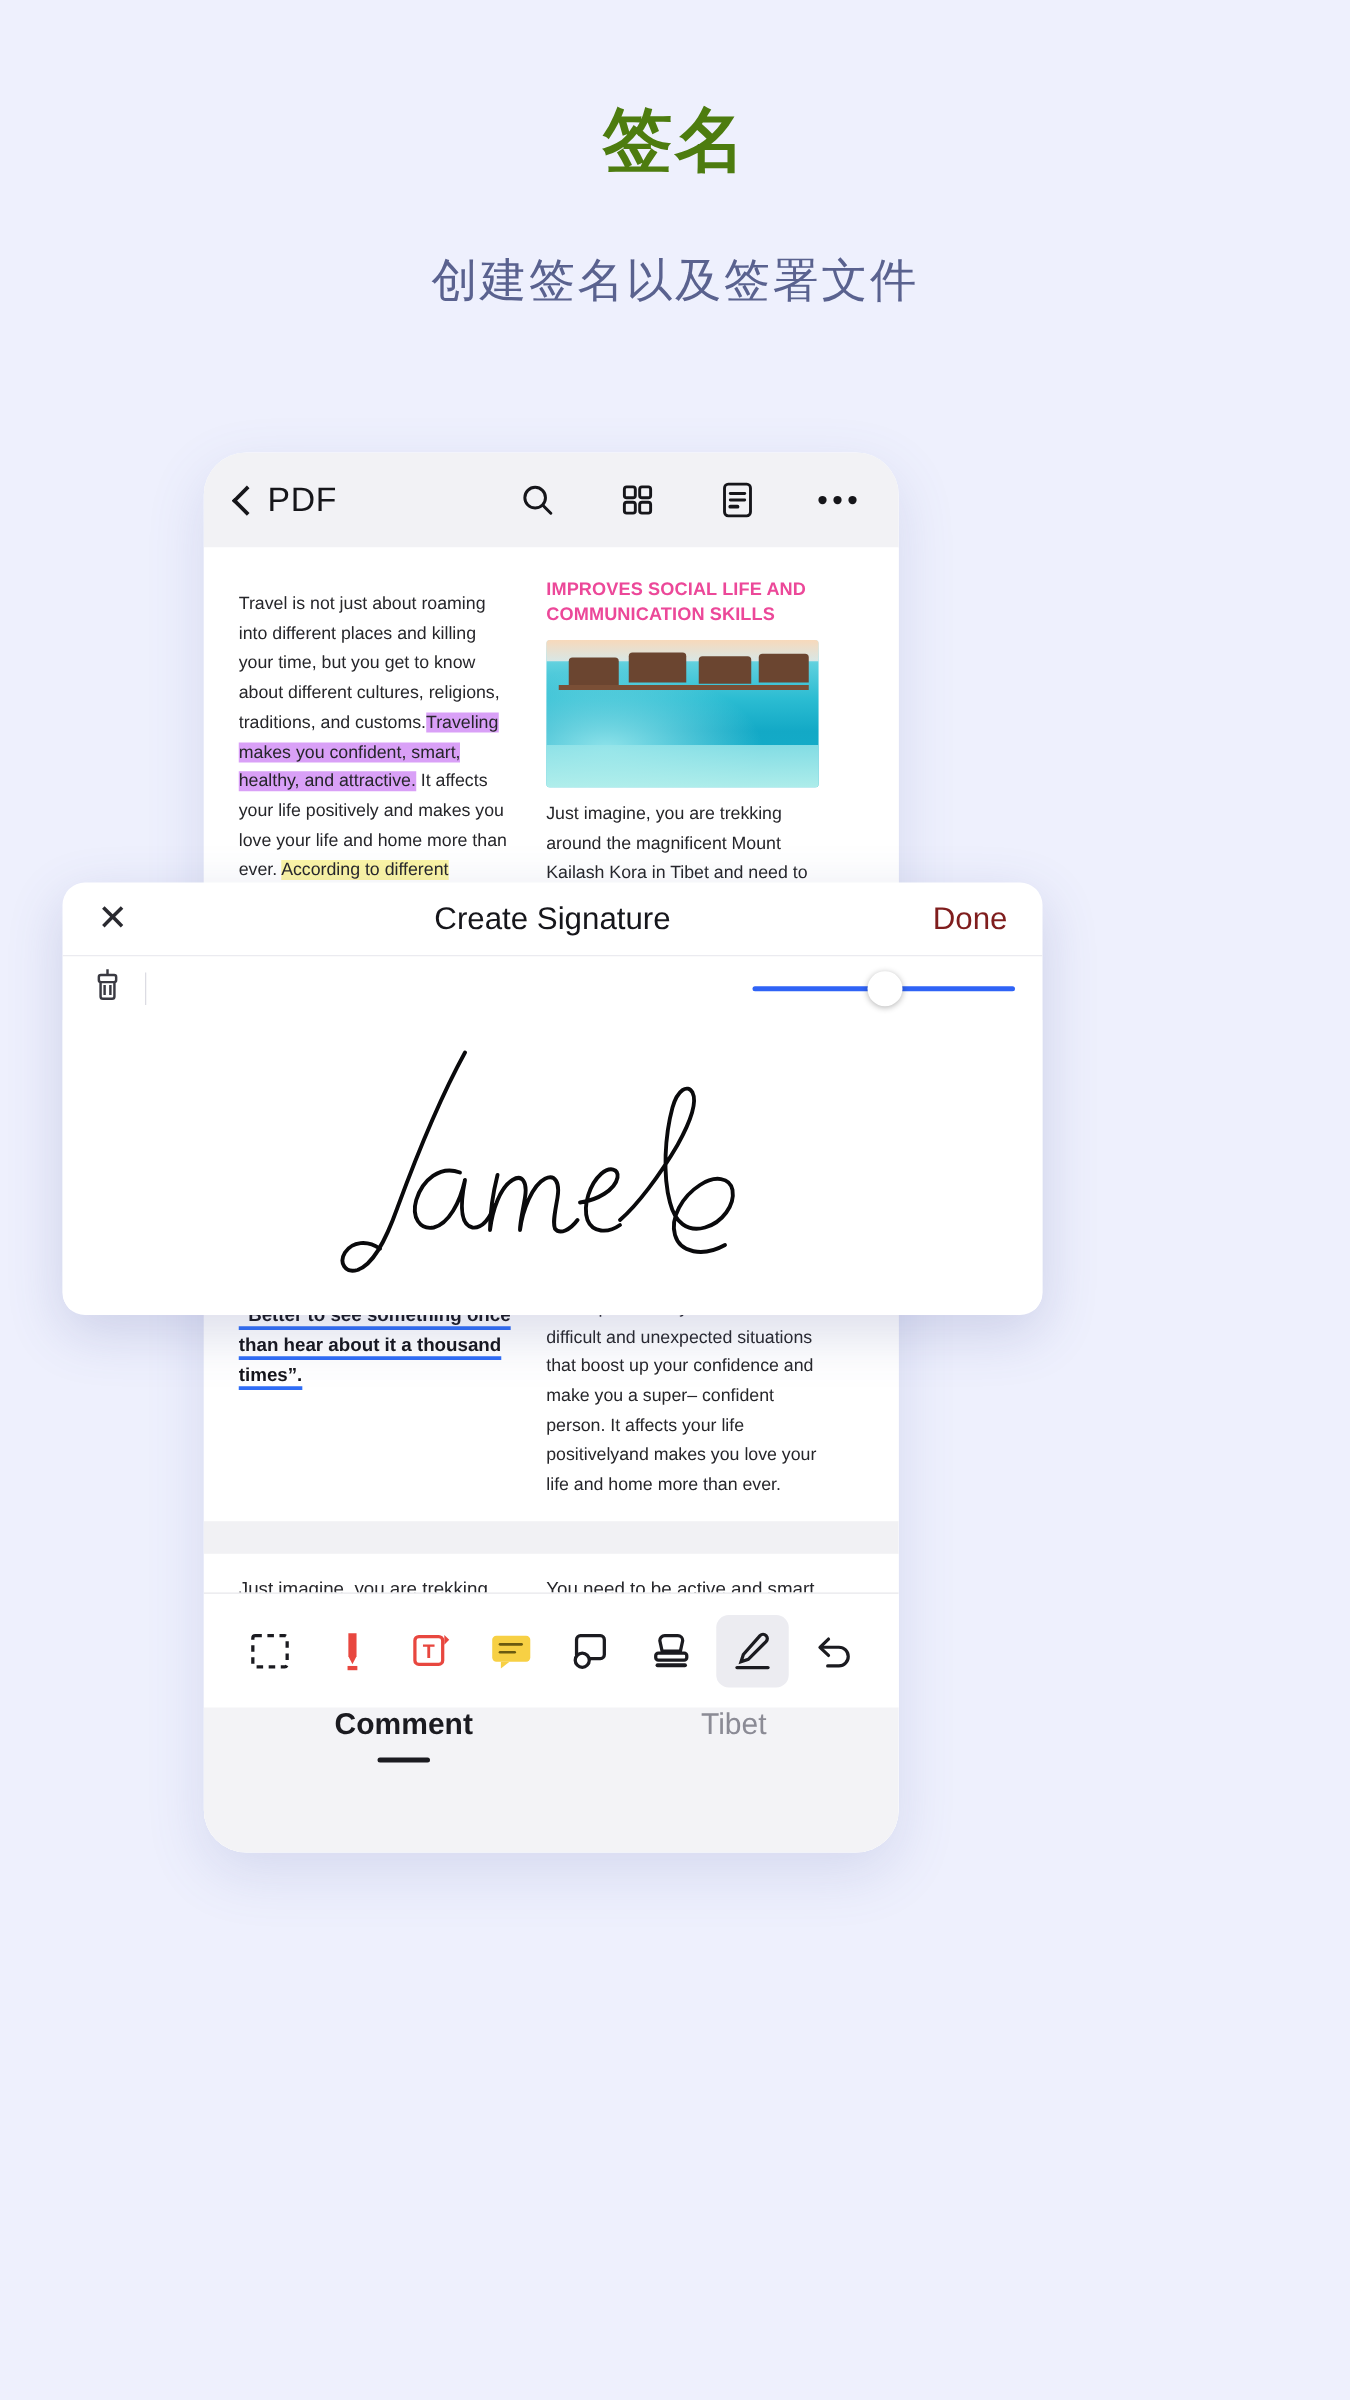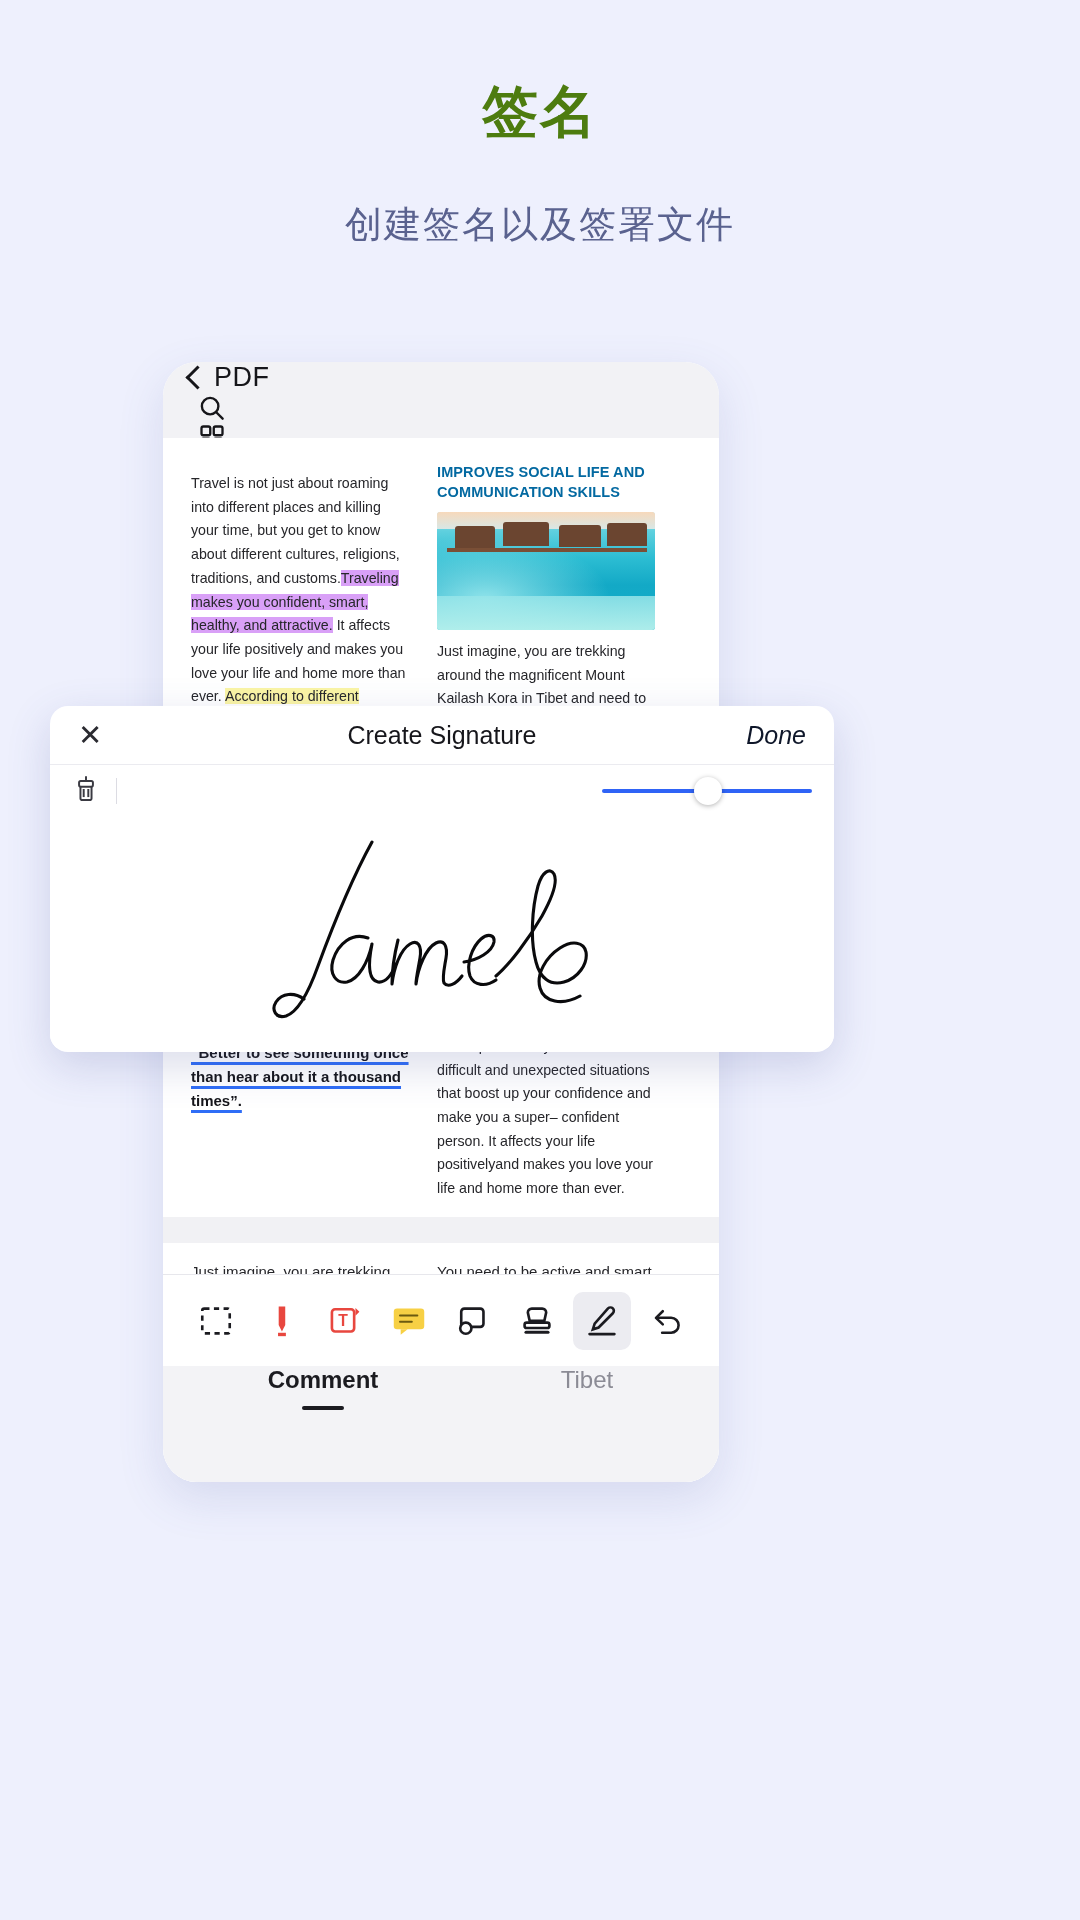--- a/index.html
+++ b/index.html
@@ -33,24 +33,23 @@
     background:#ffffff;
     border-radius:34px;
     box-shadow:0 16px 46px rgba(90,100,170,.16);
     overflow:hidden;
   }
 
   
   .pdf-toolbar {
     height:76px;
     background:#f2f2f5;
-    display:flex; 
+    display:flex; align-items:center;
     padding:0 26px;
     gap:0;
-    flex-direction:column;
   }
   .back-group { display:flex; align-items:center; gap:8px; }
   .back-chevron { width:17px; height:17px; border-left:3.4px solid #16161a; border-bottom:3.4px solid #16161a; transform:rotate(45deg); }
   .back-label { font-size:27px; color:#16161a; letter-spacing:.5px; }
   .tb-spacer { flex:1; }
   .tb-icon { width:46px; display:flex; align-items:center; justify-content:center; }
   .tb-gap { width:34px; }
 
   
   .pdf-page {
@@ -70,21 +69,21 @@
   .h-title .l2 { display:block; }
   .ellipse {
     position:absolute; left:-12px; top:27px;
     width:184px; height:44px;
     border:3.5px solid #f02a15;
     border-radius:50%;
     transform:rotate(-2deg);
     pointer-events:none;
   }
   .h-small {
-    font-size:14.5px; font-weight:bold; color:#0369a1;
+    font-size:14.5px; font-weight:bold; color:#ec4899;
     line-height:1.38; letter-spacing:.1px;
   }
   .body-text {
     font-size:14.2px; color:#26262a; line-height:1.67;
     margin-top:10px; letter-spacing:0;
   }
   .hl-purple { background:#d9a0f7; }
   .hl-yellow { background:#fbf5a5; }
   .quote {
     font-size:15px; font-weight:bold; color:#15151a;
@@ -144,21 +143,21 @@
   .sig-head {
     height:58px; display:flex; align-items:center;
     padding:0 28px; position:relative;
   }
   .sig-x { font-size:29px; color:#2a2a30; line-height:1; }
   .sig-title {
     position:absolute; left:0; right:0; text-align:center;
     font-size:25px; font-weight:normal; color:#16161b;
   }
   .sig-done {
-    margin-left:auto; font-size:25px; color:#0f172a; z-index:2;font-style:italic;
+    margin-left:auto; font-size:25px; color:#7f1d1d; z-index:2;
   }
   .sig-tools {
     height:52px; border-top:1px solid #ebebf0;
     display:flex; align-items:center; padding:0 22px; gap:16px;
   }
   .tool-sep { width:1px; height:26px; background:#dcdce3; }
   .slider-wrap { margin-left:auto; display:flex; align-items:center; width:210px; position:relative; }
   .slider-track { width:100%; height:4px; background:#2f63f6; border-radius:2px; }
   .slider-knob {
     position:absolute; left:92px; top:50%; transform:translateY(-50%);

